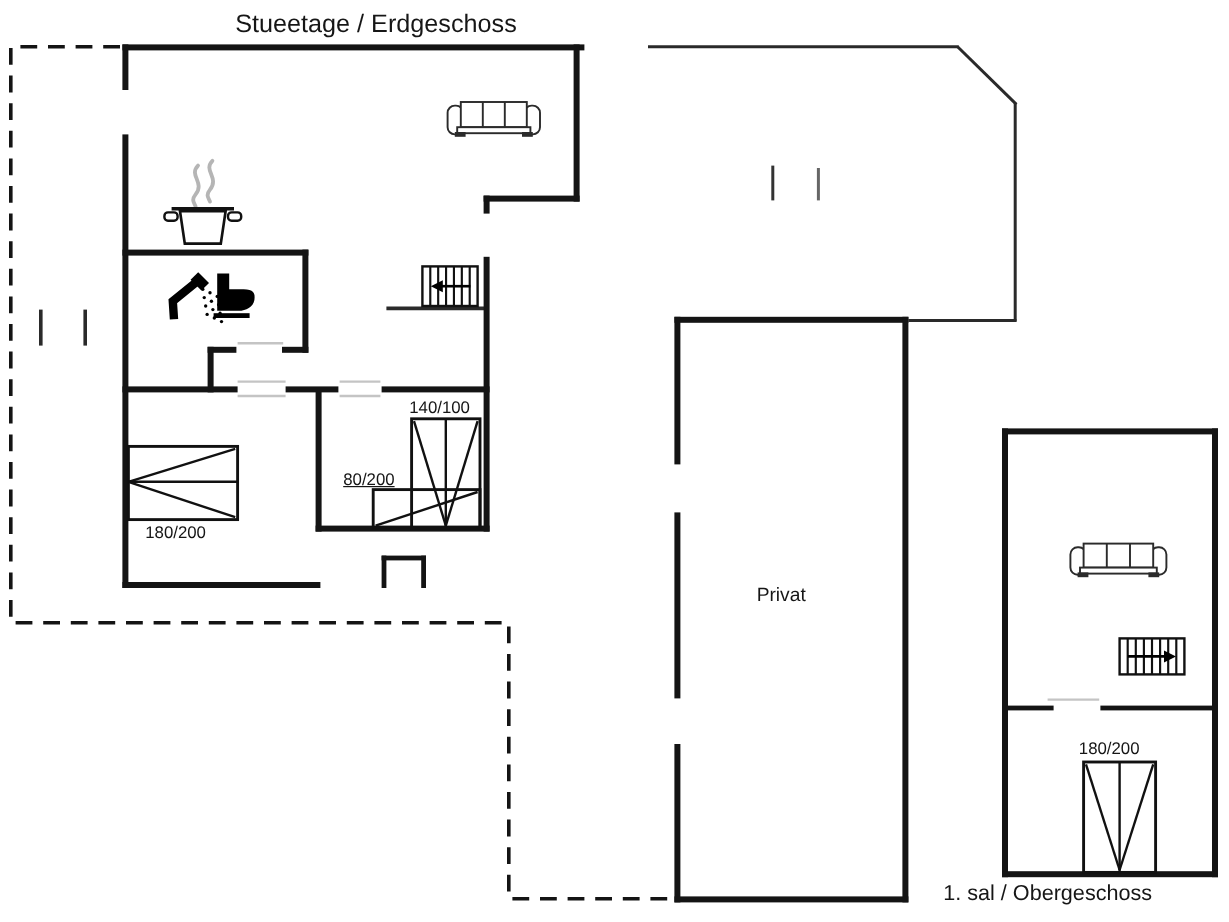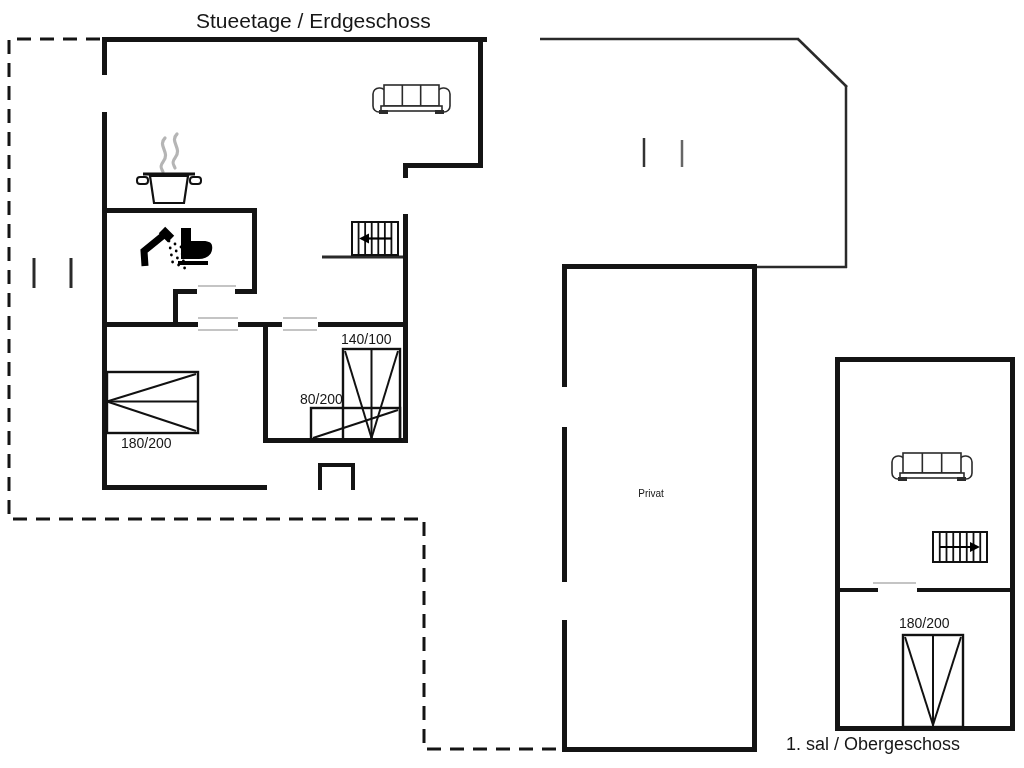--- a/index.html
+++ b/index.html
@@ -2,24 +2,24 @@
 <html><head>
 <meta charset="utf-8">
 <style>
   html,body{margin:0;padding:0;background:#ffffff;}
   .plan{position:relative;width:1024px;height:768px;background:#ffffff;overflow:hidden;
         font-family:"Liberation Sans",sans-serif;}
   .plan svg{position:absolute;left:0;top:0;width:1024px;height:768px;}
   .lbl{position:absolute;color:#161616;white-space:nowrap;}
   #lbl-title-ground{left:176px;top:9px;font-size:21px;margin-left:20px;}
   #lbl-title-upper{left:786px;top:734px;font-size:18px;}
-  #lbl-privat{left:562px;top:488px;width:178px;text-align:center;font-size:10px;}
+  #lbl-privat{left:562px;top:488px;width:178px;text-align:center;font-size:16px;}
   #lbl-bed180-ground{left:121px;top:435px;font-size:14px;}
   #lbl-bed140{left:341px;top:331px;font-size:14px;}
-  #lbl-bed80{left:300px;top:391px;font-size:14px;}
+  #lbl-bed80{left:286px;top:391px;font-size:14px;text-decoration:underline;}
   #lbl-bed180-upper{left:899px;top:615px;font-size:14px;}
 </style>
 </head>
 <body>
 
 <div class="plan">
   <svg id="plan-svg" viewBox="0 0 1024 768">
       <g>
         <path d="M 100 39 L 9 39 L 9 519 L 424 519 L 424 749 L 561 749" stroke="#141414" stroke-width="3" fill="none" stroke-dasharray="14 9"></path>
       </g>

